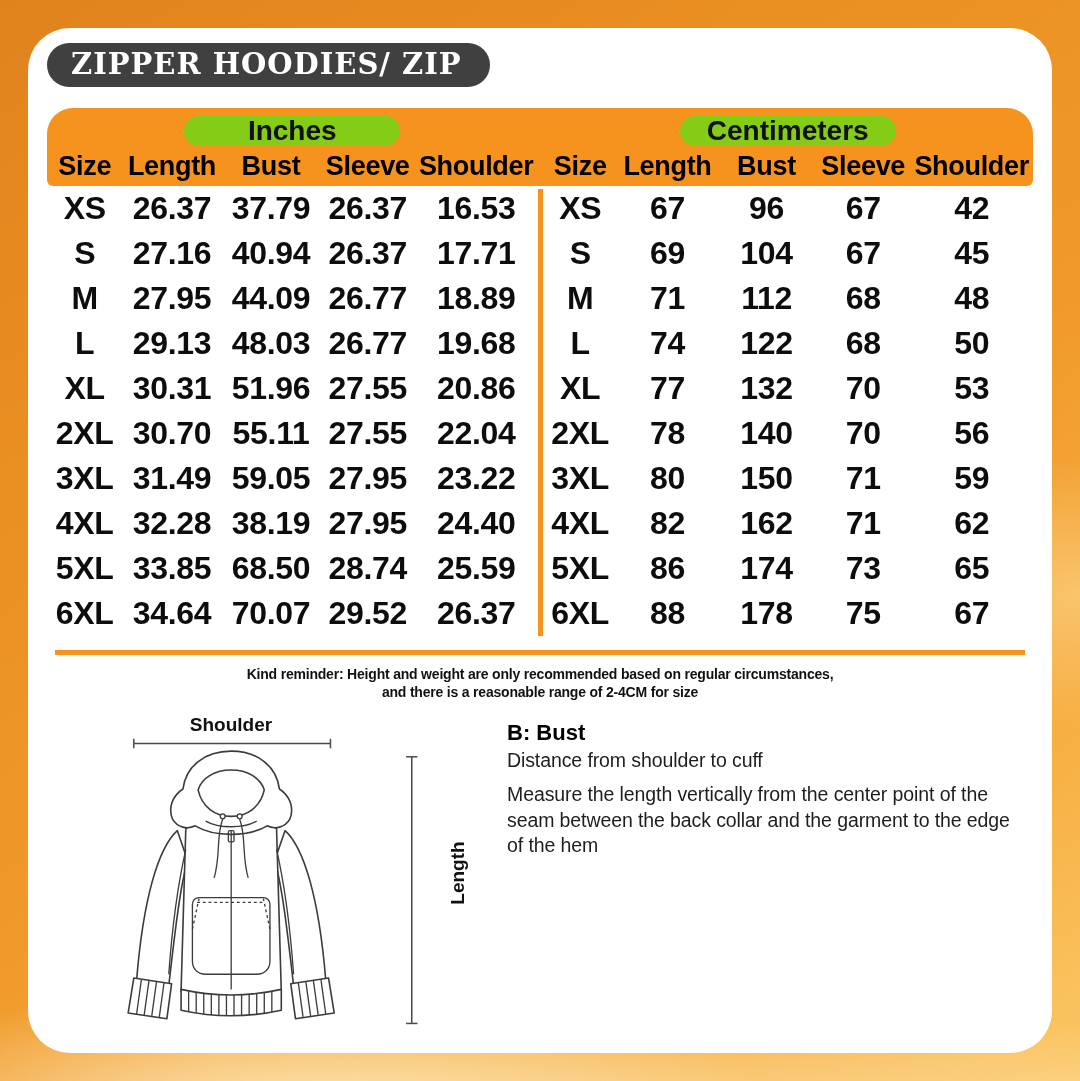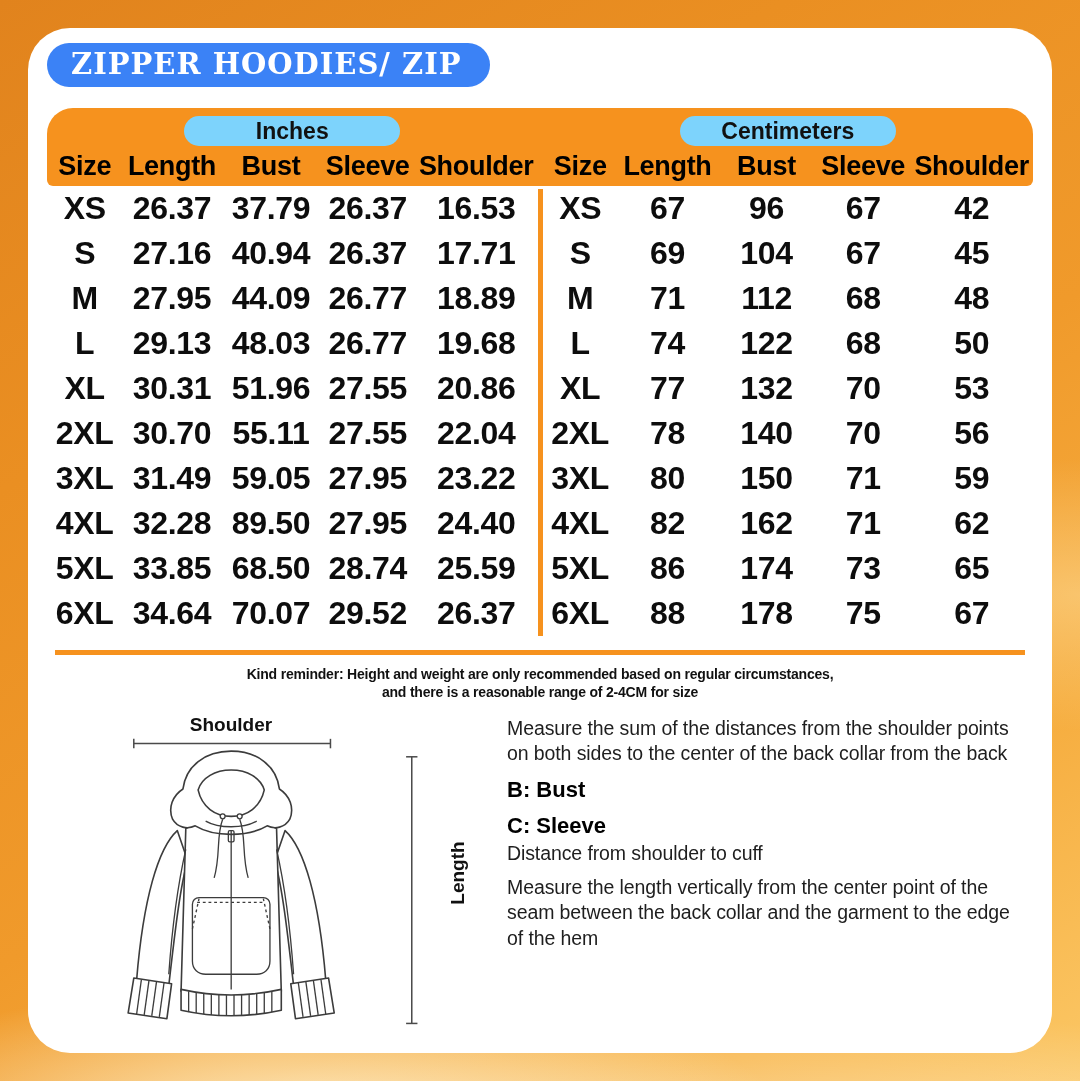--- a/index.html
+++ b/index.html
@@ -14,36 +14,36 @@
       radial-gradient(75% 22% at 28% 104%, rgba(255,248,222,0.85) 0%, rgba(255,248,222,0) 60%),
       radial-gradient(120% 30% at 75% 110%, rgba(255,255,255,0.55) 0%, rgba(255,255,255,0) 55%),
       radial-gradient(40% 18% at 100% 55%, rgba(255,230,170,0.45) 0%, rgba(255,230,170,0) 70%),
       linear-gradient(148deg, #e1831d 0%, #ea8f22 28%, #f09a2b 55%, #f6ad3f 78%, #fbc765 100%);
   }
   .card {
     width:100%; height:100%; background:#ffffff; border-radius:42px;
     padding:15px 19px 0 19px; position:relative; overflow:hidden;
   }
   .title-badge {
-    display:inline-block; background:#3b82f6; color:#ffffff;
+    display:inline-block; background:#404040; color:#ffffff;
     font-family:"DejaVu Serif", serif; font-weight:700; font-size:29px;
     letter-spacing:1px; padding:4px 28px 6px 24px; border-radius:24px;
   }
   .tables-area { position:relative; margin-top:21px; }
   .header-band {
     position:absolute; top:0; left:0; right:0; height:78px;
     background:#f6921e; border-radius:26px 26px 6px 6px;
   }
   .tables-flex { position:relative; display:flex; }
   .size-table { flex:1; min-width:0; }
   .pill-row { height:38px; display:flex; justify-content:center; align-items:flex-end; }
   .unit-pill {
-    background:#7dd3fc; border-radius:17px; min-width:216px; height:30px;
+    background:#84cc16; border-radius:17px; min-width:216px; height:30px;
     display:flex; align-items:center; justify-content:center;
-    font-size:23px; font-weight:700; color:#111;
+    font-size:28px; font-weight:700; color:#111;
   }
   .grid5 {
     display:grid; grid-template-columns:0.8fr 1.05fr 1.05fr 1fr 1.3fr;
     align-items:center;
   }
   .col-headers { height:40px; font-size:27px; font-weight:700; color:#000; }
   .col-headers .cell { text-align:center; letter-spacing:-0.3px; }
   .trow { height:45px; font-size:32px; font-weight:700; color:#0d0d0d; }
   .trow .cell { text-align:center; letter-spacing:-0.3px; }
   .v-divider { width:5px; background:#f6921e; margin-top:81px; }
@@ -134,21 +134,21 @@
               <div class="trow grid5">
                 <div class="cell">3XL</div>
                 <div class="cell">31.49</div>
                 <div class="cell">59.05</div>
                 <div class="cell">27.95</div>
                 <div class="cell">23.22</div>
               </div>
               <div class="trow grid5">
                 <div class="cell">4XL</div>
                 <div class="cell">32.28</div>
-                <div class="cell">89.50</div>
+                <div class="cell">38.19</div>
                 <div class="cell">27.95</div>
                 <div class="cell">24.40</div>
               </div>
               <div class="trow grid5">
                 <div class="cell">5XL</div>
                 <div class="cell">33.85</div>
                 <div class="cell">68.50</div>
                 <div class="cell">28.74</div>
                 <div class="cell">25.59</div>
               </div>
@@ -328,22 +328,20 @@
             <path d="M186,204 L179,172" stroke-dasharray="3 3"></path>
           </g>
           <g fill="#ffffff" stroke="#3c3c3c" stroke-width="1.4">
             <circle cx="136" cy="85" r="2.6"></circle>
             <circle cx="154" cy="85" r="2.6"></circle>
           </g>
         </svg>
       </div>
 
       <div class="instructions">
-        <div class="instr-text">Measure the sum of the distances from the shoulder points on both sides to the center of the back collar from the back</div>
         <div class="instr-heading">B: Bust</div>
-        <div class="instr-heading">C: Sleeve</div>
         <div class="instr-text">Distance from shoulder to cuff</div>
         <div class="instr-text">Measure the length vertically from the center point of the seam between the back collar and the garment to the edge of the hem</div>
       </div>
 
     </div>
   </div>
 </div>
 
 </body></html>

